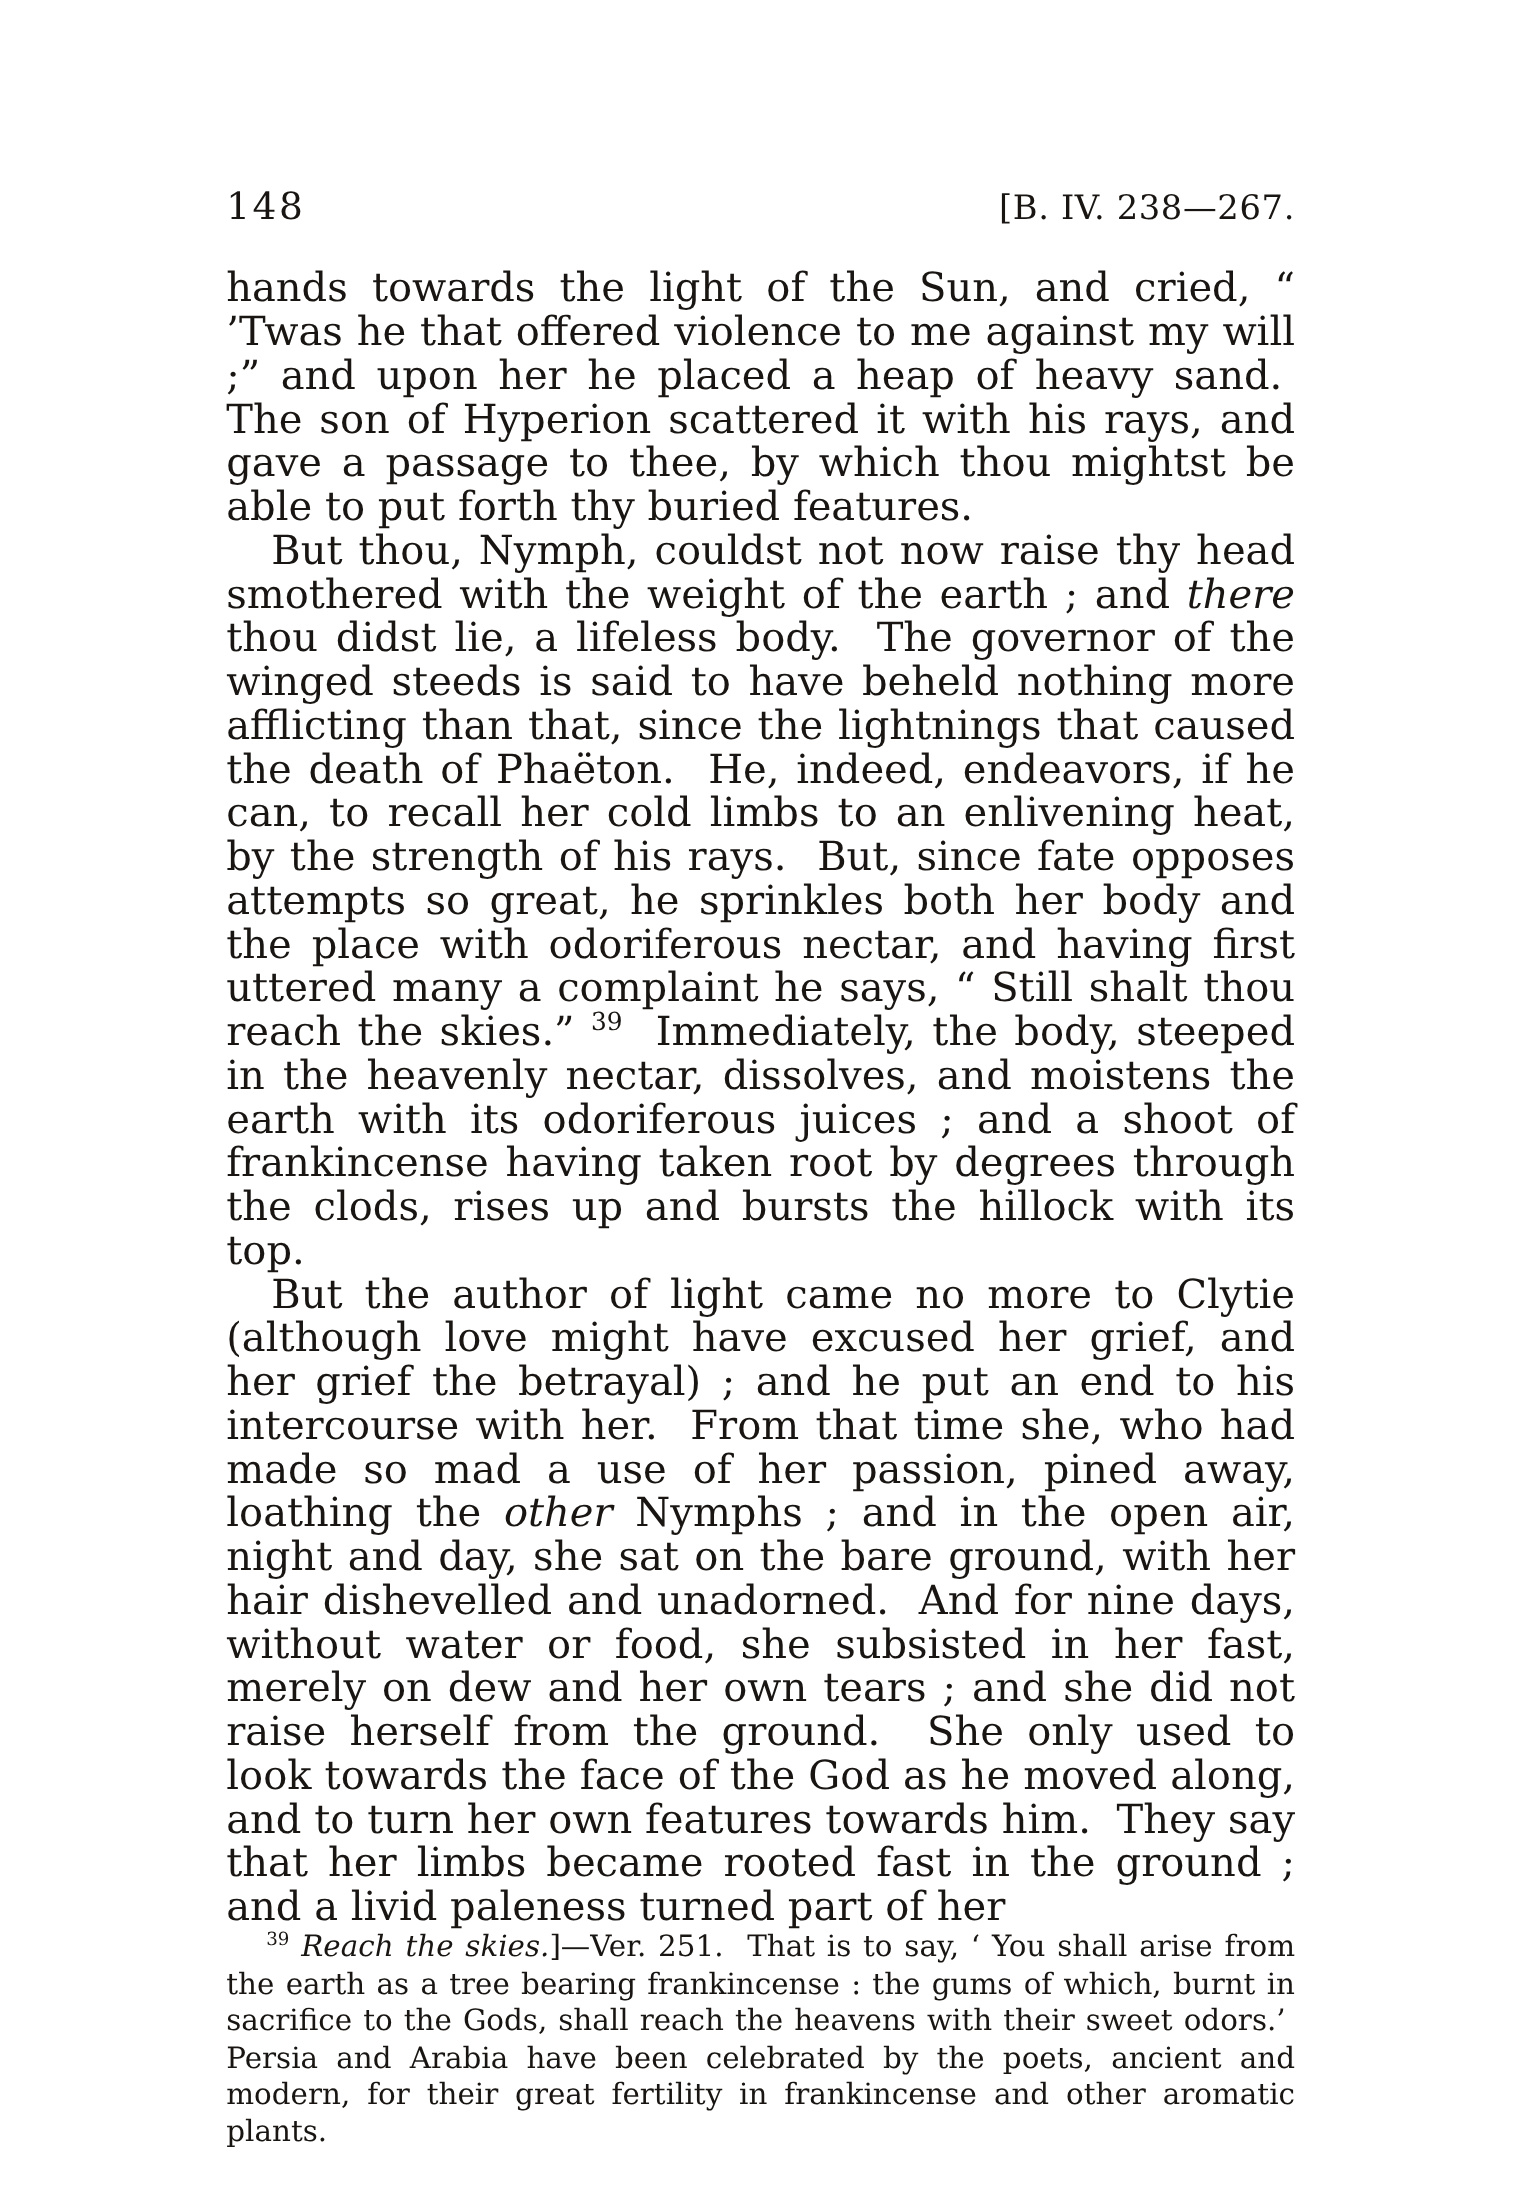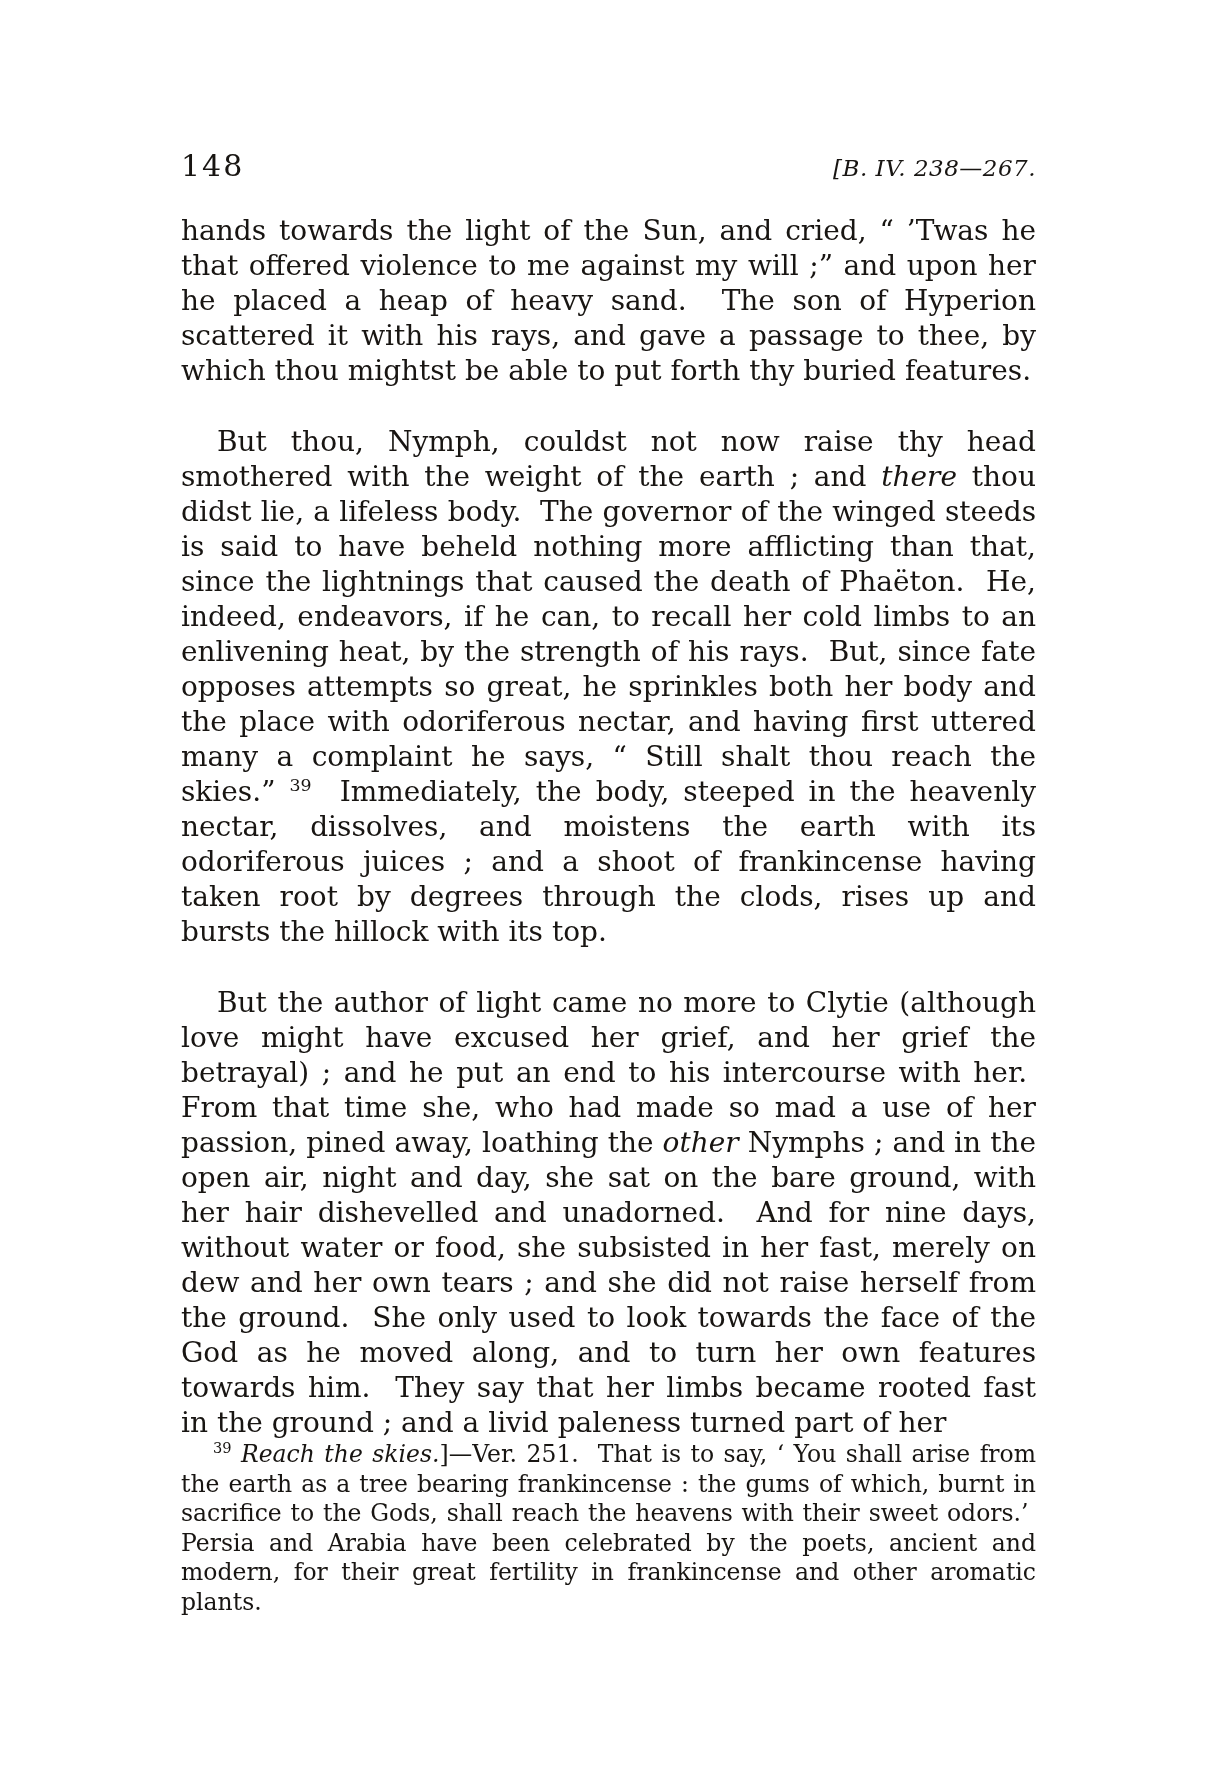--- a/index.html
+++ b/index.html
@@ -30,35 +30,33 @@
   }
   .page-number {
     font-size: 30px;
     letter-spacing: 2px;
   }
   .page-title {
     font-size: 28px;
     letter-spacing: 2.5px;
   }
   .header-ref {
-    font-size: 23px;
+    font-size: 27px;
     letter-spacing: 0.5px;
-    font-style: italic;
   }
   .body-text {
-    font-size: 28px;
+    font-size: 32px;
     line-height: 35px;
     text-align: justify;
   }
   .para {
     margin: 0;
   }
   .para.indent {
     text-indent: 36px;
-    margin-top: 36px;
   }
   sup {
     font-size: 0.62em;
     line-height: 0;
     vertical-align: super;
     letter-spacing: 0;
   }
   .footnote {
     font-size: 23.5px;
     line-height: 29.5px;

